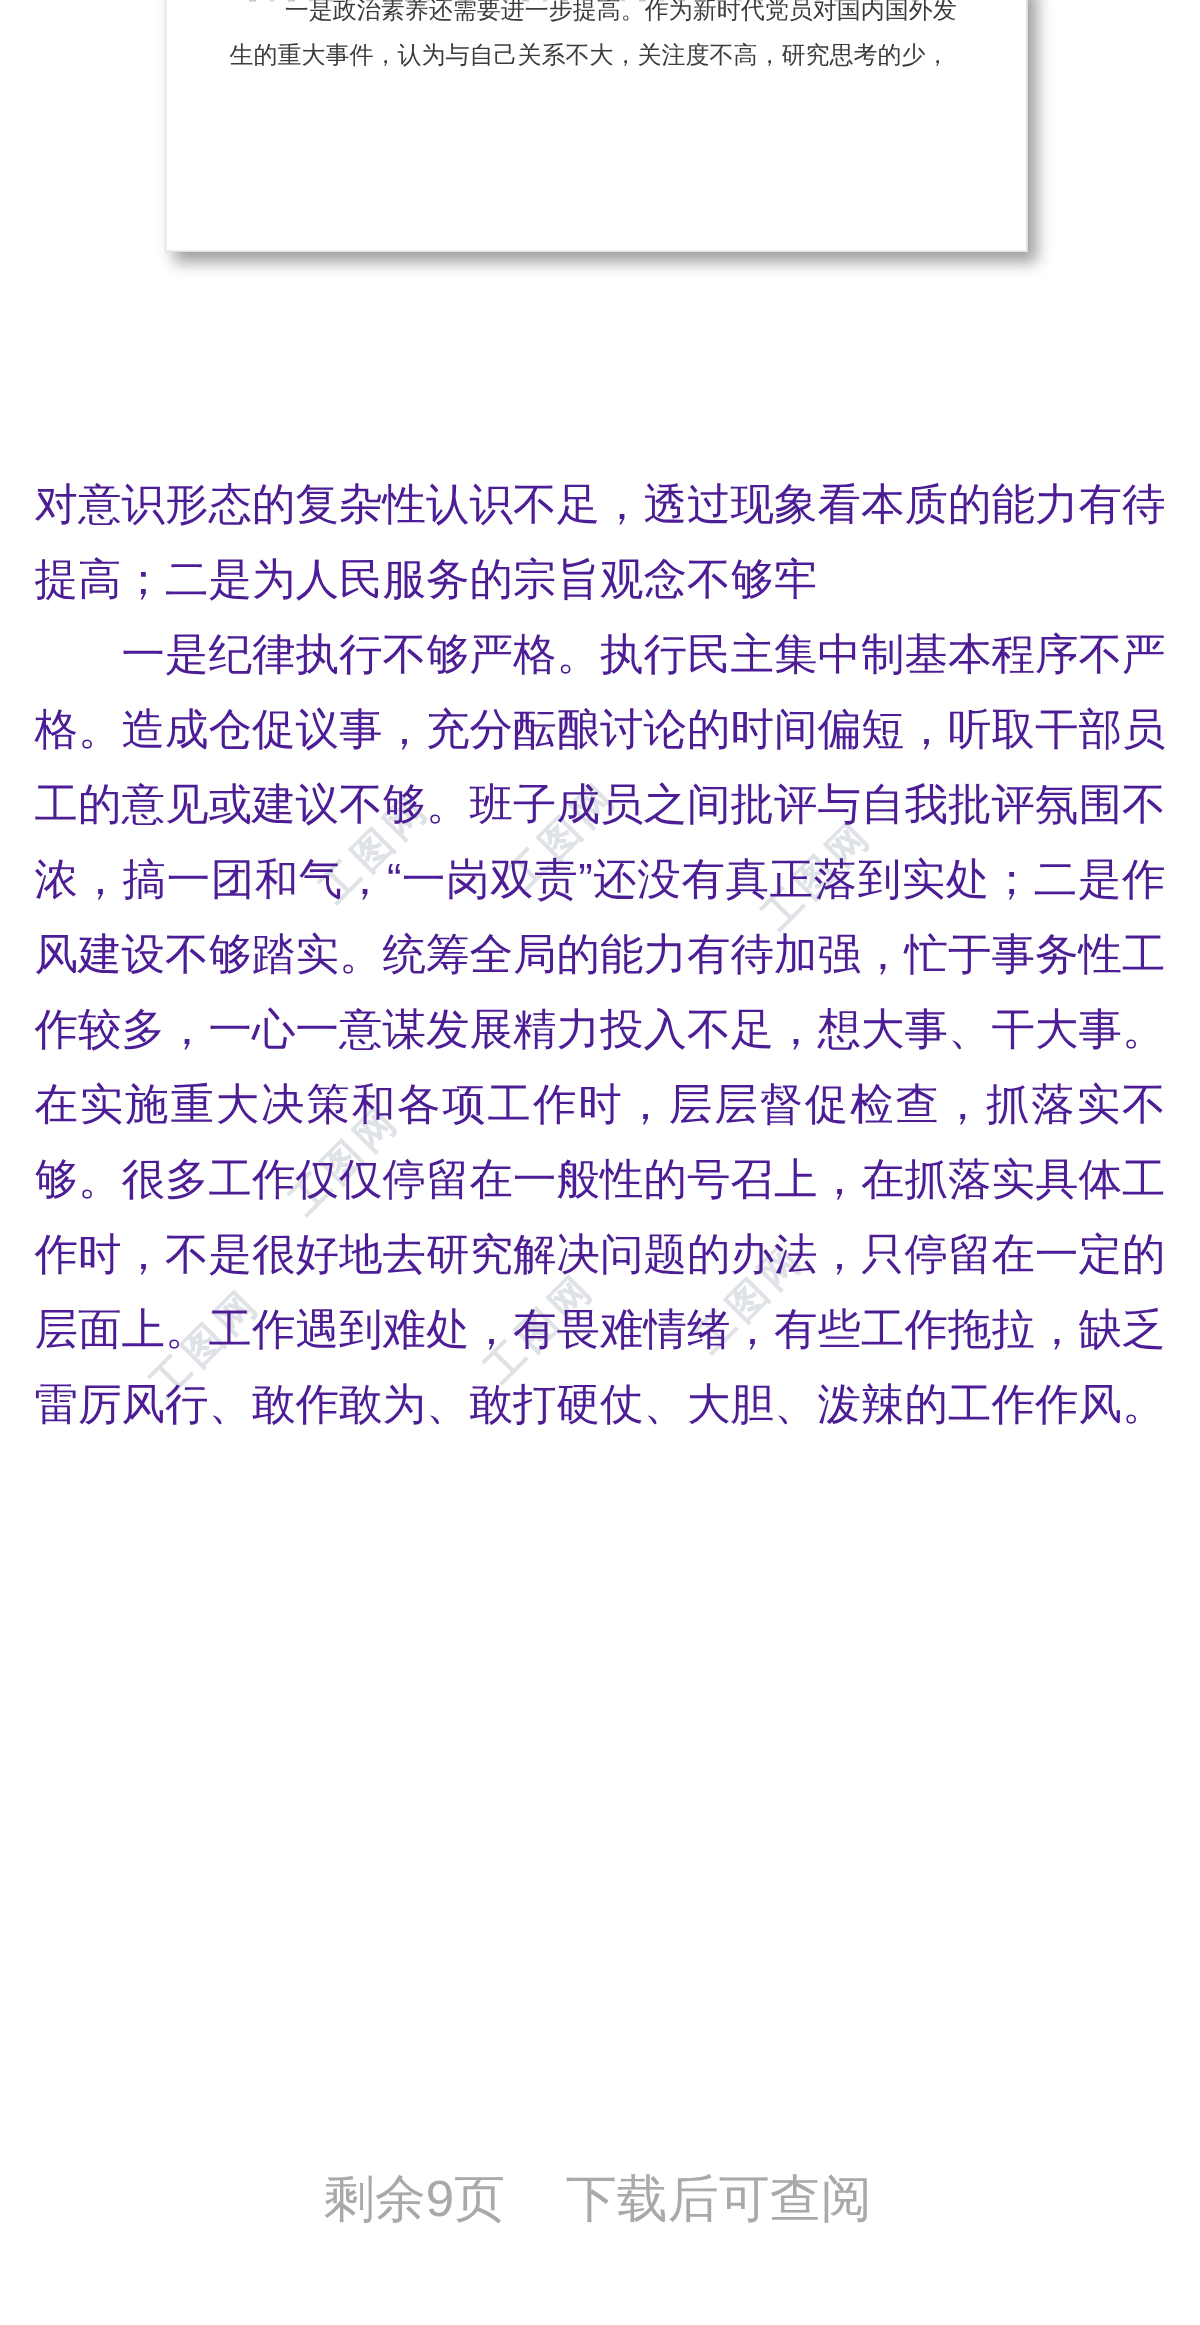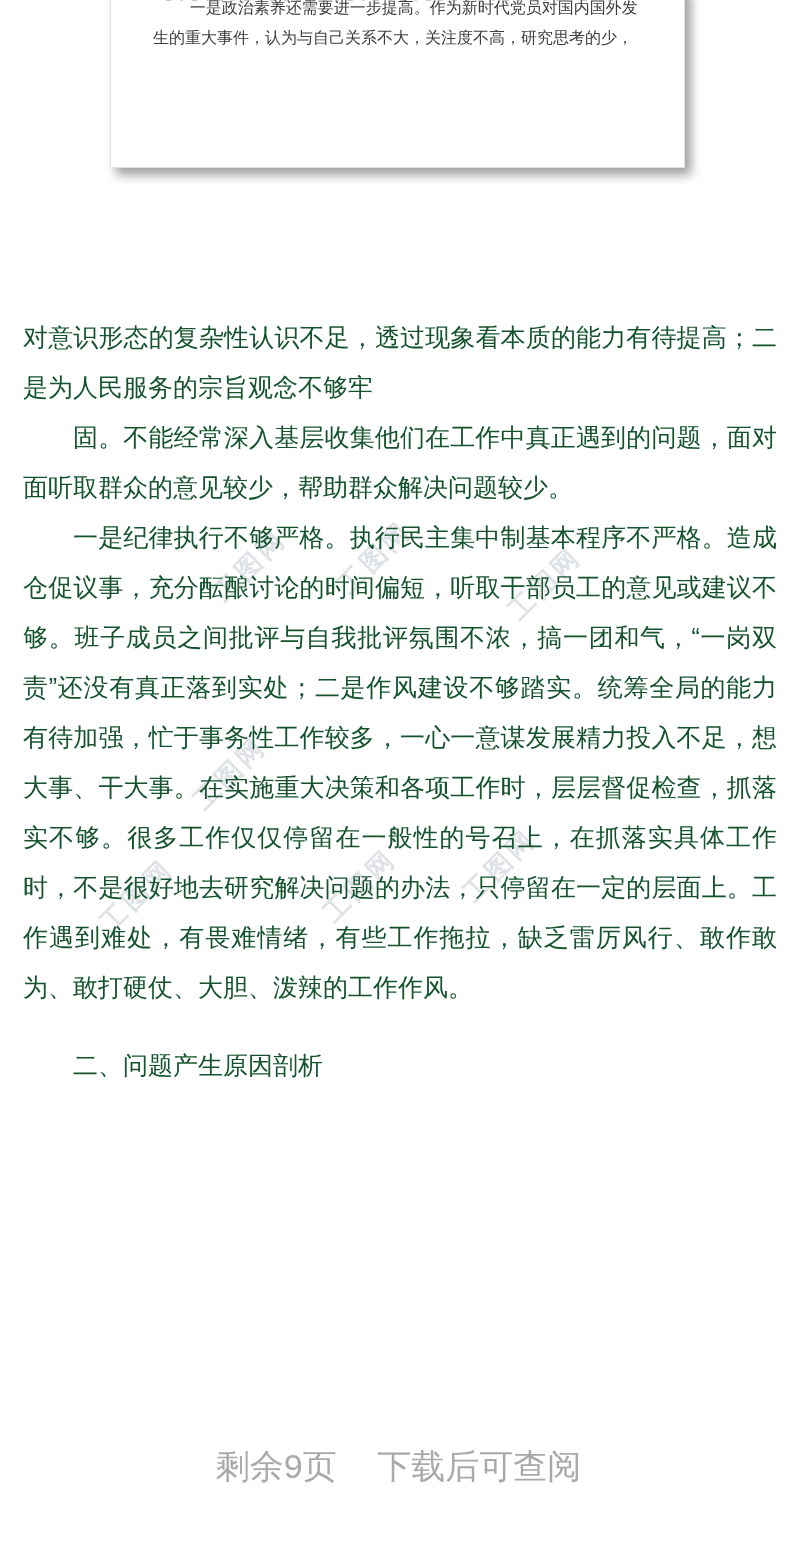--- a/index.html
+++ b/index.html
@@ -65,23 +65,23 @@
   .wm5 { left: 92px;  top: 878px; }
   .wm6 { left: 315px; top: 868px; }
   .wm7 { left: 455px; top: 848px; }
 
   
   .doc-body {
     position: absolute;
     left: 23px;
     top: 312px;
     width: 754px;
-    font-size: 25px;
+    font-size: 29px;
     line-height: 50px;
-    color: #14532d;
+    color: #4c1d95;
     text-align: justify;
   }
   .doc-body p {
     margin: 0;
     text-indent: 2em;
   }
   .doc-body p.p-noindent { text-indent: 0; }
   .doc-body p.p-gap { margin-top: 28px; }
 
   
@@ -114,23 +114,21 @@
   <span class="wm wm1">工图网</span>
   <span class="wm wm2">工图网</span>
   <span class="wm wm3">工图网</span>
   <span class="wm wm4">工图网</span>
   <span class="wm wm5">工图网</span>
   <span class="wm wm6">工图网</span>
   <span class="wm wm7">工图网</span>
 
   <div class="doc-body">
     <p class="p-noindent">对意识形态的复杂性认识不足，透过现象看本质的能力有待提高；二是为人民服务的宗旨观念不够牢</p>
-    <p>固。不能经常深入基层收集他们在工作中真正遇到的问题，面对面听取群众的意见较少，帮助群众解决问题较少。</p>
     <p>一是纪律执行不够严格。执行民主集中制基本程序不严格。造成仓促议事，充分酝酿讨论的时间偏短，听取干部员工的意见或建议不够。班子成员之间批评与自我批评氛围不浓，搞一团和气，“一岗双责”还没有真正落到实处；二是作风建设不够踏实。统筹全局的能力有待加强，忙于事务性工作较多，一心一意谋发展精力投入不足，想大事、干大事。在实施重大决策和各项工作时，层层督促检查，抓落实不够。很多工作仅仅停留在一般性的号召上，在抓落实具体工作时，不是很好地去研究解决问题的办法，只停留在一定的层面上。工作遇到难处，有畏难情绪，有些工作拖拉，缺乏雷厉风行、敢作敢为、敢打硬仗、大胆、泼辣的工作作风。</p>
-    <p class="p-gap">二、问题产生原因剖析</p>
   </div>
 
   <div class="footer">
     <span class="remaining">剩余9页</span>
     <span class="hint">下载后可查阅</span>
   </div>
 
 </div>
 
 </body></html>

